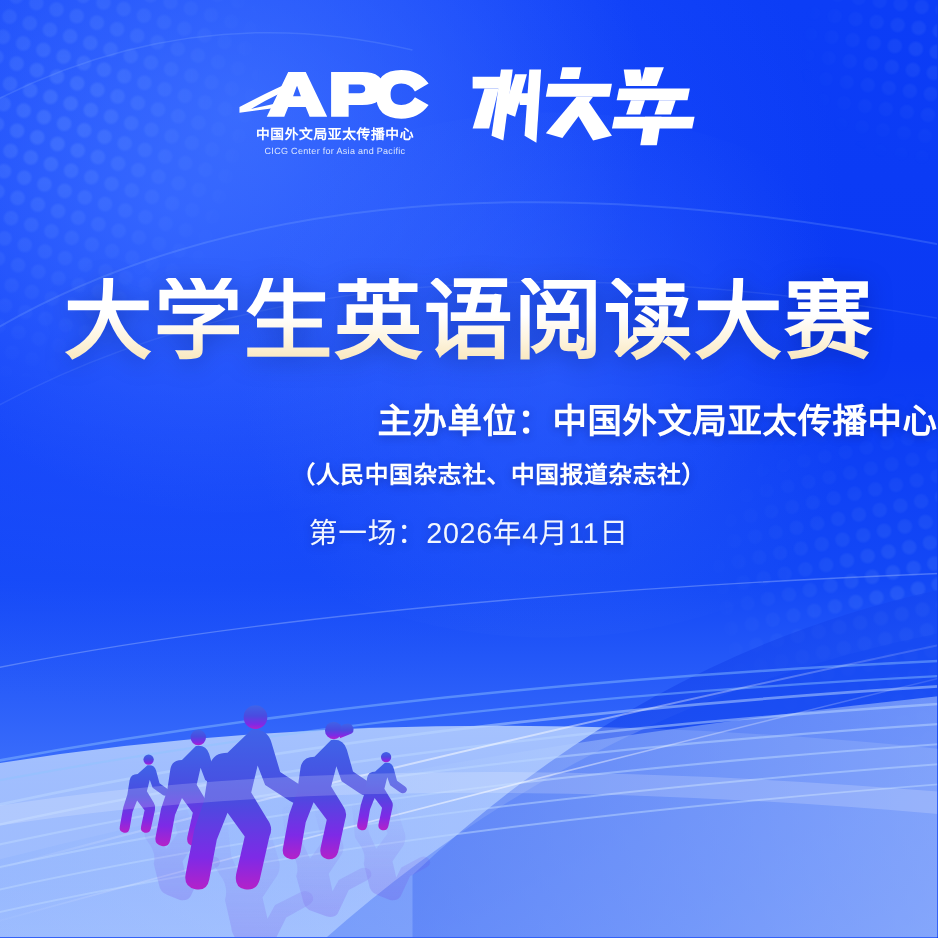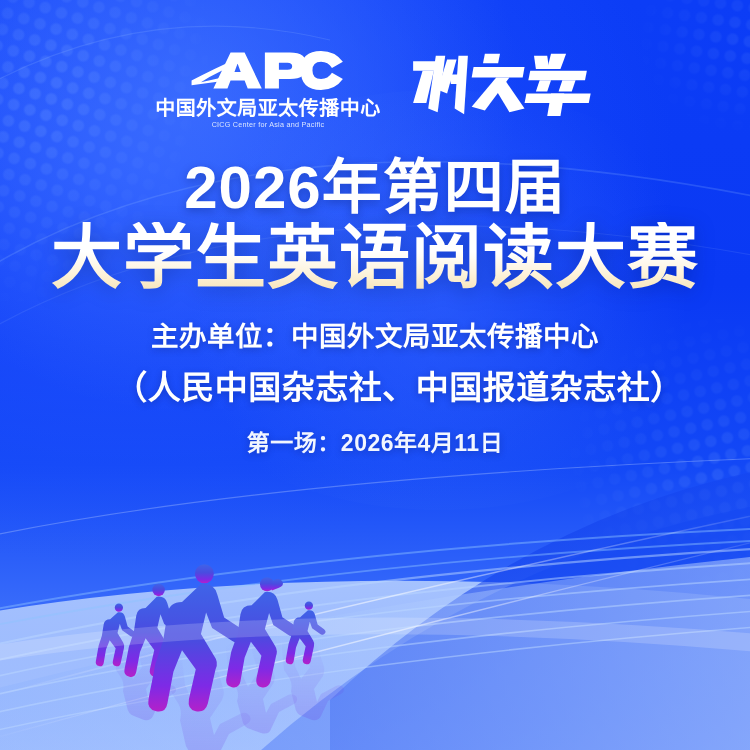--- a/index.html
+++ b/index.html
@@ -39,40 +39,40 @@
   .glow-mid{left:130px;top:90px;width:620px;height:420px;border-radius:50%;
     background:radial-gradient(circle at 50% 50%, rgba(70,120,255,.38) 0%, rgba(70,120,255,0) 66%);}
 
   svg.layer{left:0;top:0;width:750px;height:750px;}
   
   .logos{position:absolute;left:0;top:48px;width:750px;height:82px;
          display:flex;align-items:center;justify-content:center;gap:24px;}
 
   .apc{display:flex;flex-direction:column;align-items:center;}
   .apc-mark{width:156px;height:46px;}
-  .apc-cn{color:#ffffff;font-size:20px;font-weight:700;letter-spacing:.5px;
+  .apc-cn{color:#ffffff;font-size:11px;font-weight:700;letter-spacing:.5px;
           line-height:1;margin-top:3px;white-space:nowrap;}
   .apc-en{color:#dbe6ff;font-size:7.2px;font-weight:400;letter-spacing:.25px;
           line-height:1;margin-top:3px;white-space:nowrap;}
   .award{width:190px;height:68px;margin-bottom:10px;}
 
   .title{position:absolute;left:0;width:750px;text-align:center;
          font-weight:900;line-height:1;white-space:nowrap;}
   .title-1{top:158px;font-size:60px;color:#ffffff;letter-spacing:1px;
            text-shadow:0 3px 10px rgba(0,20,90,.32);}
   .title-2{top:222px;font-size:71px;letter-spacing:1px;
            background:linear-gradient(180deg,#ffffff 0%,#ffffff 42%,#fdf3dc 72%,#f6e3b6 100%);
            -webkit-background-clip:text;background-clip:text;color:transparent;
            filter:drop-shadow(0 3px 10px rgba(0,20,90,.32));}
 
   .sub{position:absolute;left:0;width:750px;text-align:center;color:#ffffff;
        white-space:nowrap;line-height:1;text-shadow:0 2px 7px rgba(0,20,90,.3);}
-  .sub-1{top:323px;font-size:27.5px;font-weight:700;letter-spacing:.5px;}
-  .sub-2{top:371px;font-size:33px;font-weight:700;letter-spacing:.5px;padding-left:48px;}
-  .sub-3{top:415px;font-size:23px;font-weight:700;letter-spacing:.5px;color:#f2f6ff;margin-top:17px;}
+  .sub-1{top:323px;font-size:27.5px;font-weight:700;letter-spacing:.5px;text-align:right;}
+  .sub-2{top:371px;font-size:19px;font-weight:700;letter-spacing:.5px;padding-left:48px;}
+  .sub-3{top:415px;font-size:23px;font-weight:400;letter-spacing:.5px;color:#f2f6ff;}
 </style>
 </head>
 <body>
 
 <div id="poster">
 
   <div class="layer glow-top"></div>
   <div class="layer glow-mid"></div>
   <div class="layer hex hex-a"></div>
   <div class="layer hex hex-b"></div>
@@ -219,20 +219,19 @@
         <path d="M154 4 L170 4 L164 20 L150 20 Z"></path>
         <path d="M132 22 L192 22 L190 32 L130 32 Z"></path>
         <path d="M142 32 L154 32 L150 44 L138 44 Z"></path>
         <path d="M166 32 L180 32 L176 44 L162 44 Z"></path>
         <path d="M128 46 L196 46 L194 56 L126 56 Z"></path>
         <path d="M154 46 L168 46 L164 70 L150 70 Z"></path>
       </g>
     </svg>
   </div>
 
-  <div class="title title-1">2026年第四届</div>
   <div class="title title-2">大学生英语阅读大赛</div>
 
   <div class="sub sub-1">主办单位：中国外文局亚太传播中心</div>
   <div class="sub sub-2">（人民中国杂志社、中国报道杂志社）</div>
   <div class="sub sub-3">第一场：2026年4月11日</div>
 
 </div>
 
 </body></html>

